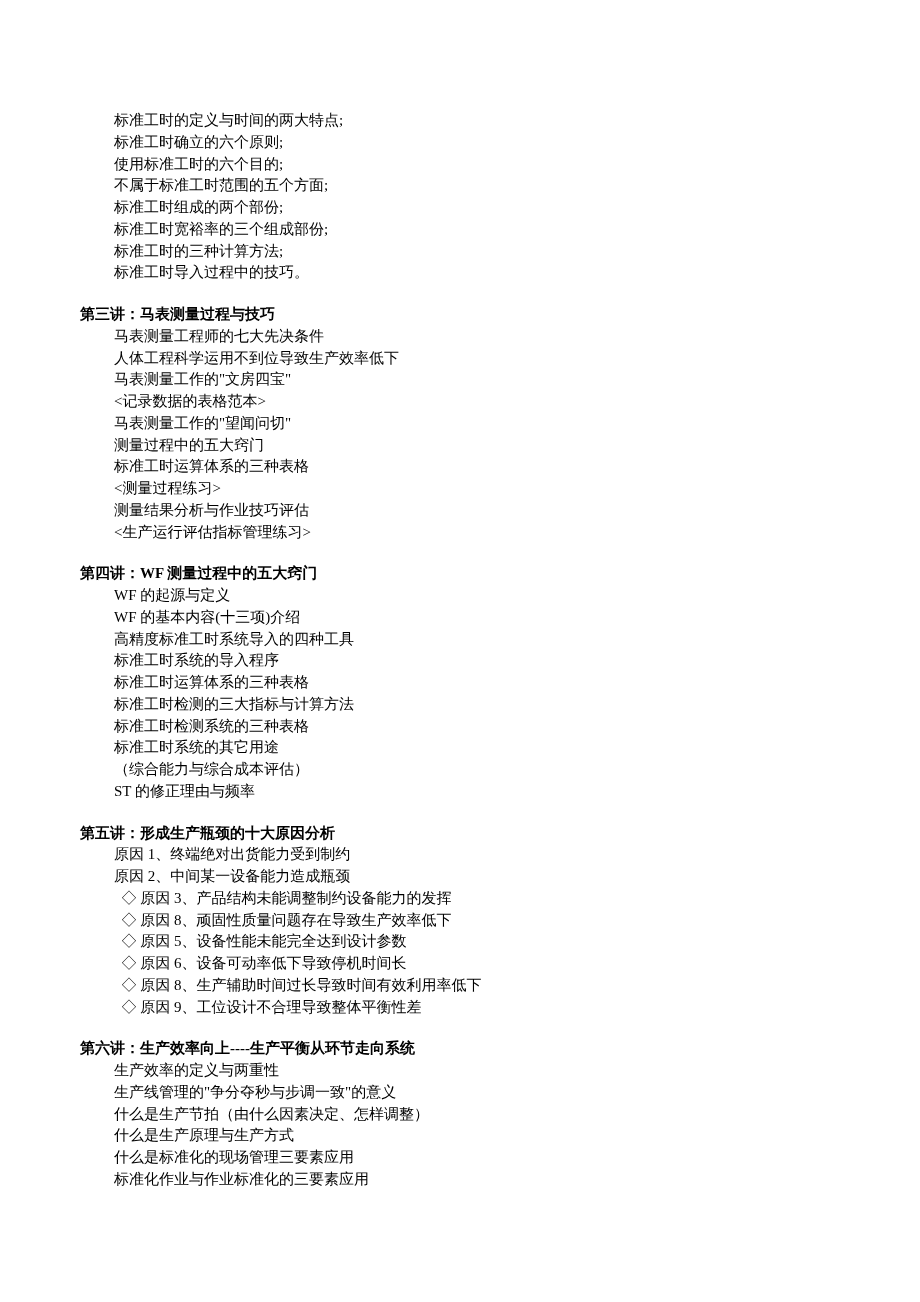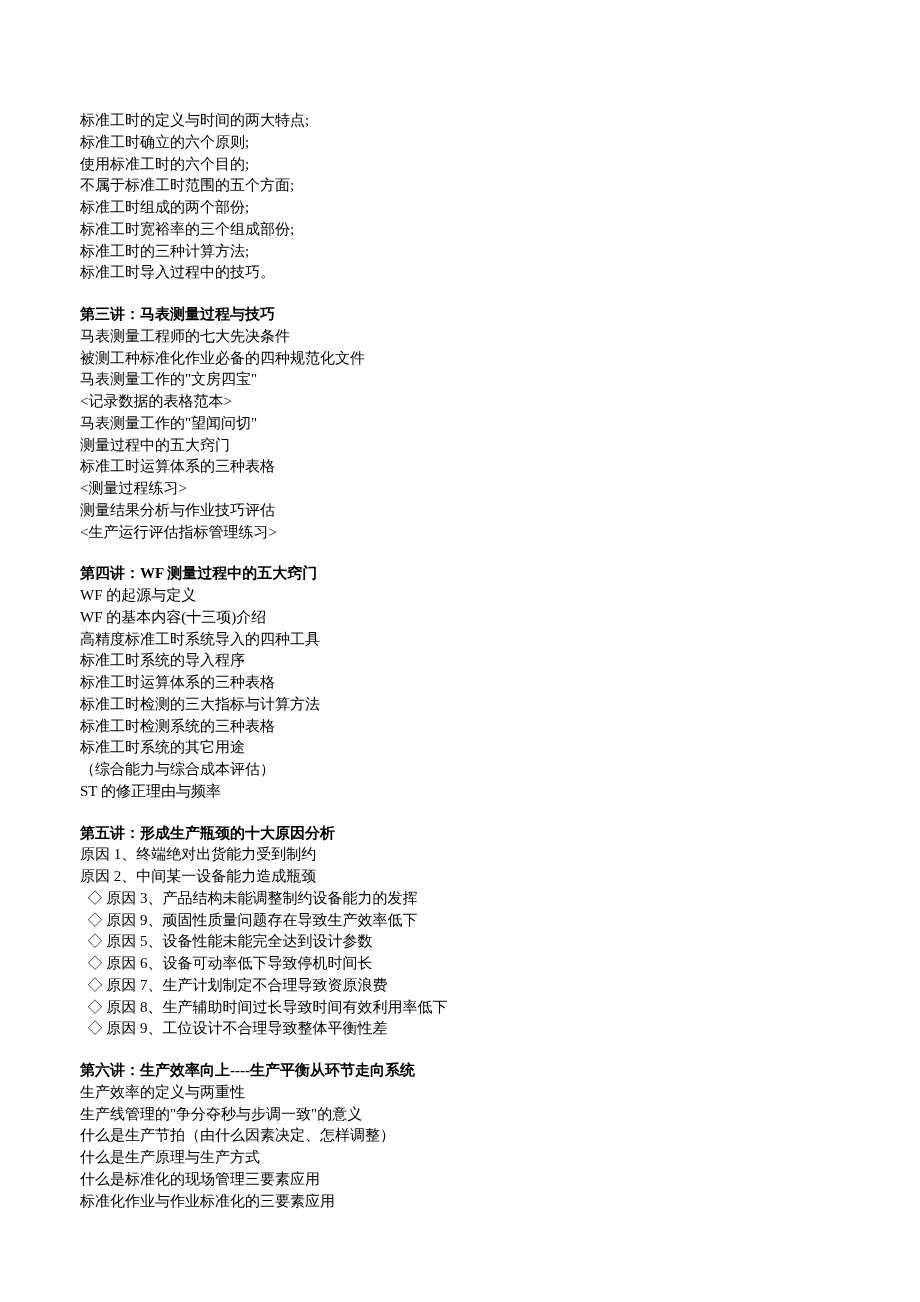--- a/index.html
+++ b/index.html
@@ -14,40 +14,41 @@
     box-sizing: border-box;
   }
   .section {
     margin-bottom: 20px;
   }
   .heading {
     font-weight: bold;
   }
   .line {
     white-space: pre-wrap;
+    margin-left: 34px;
   }
 </style>
 </head>
 <body>
 
 <div class="section">
   <div class="line">标准工时的定义与时间的两大特点;</div>
   <div class="line">标准工时确立的六个原则;</div>
   <div class="line">使用标准工时的六个目的;</div>
   <div class="line">不属于标准工时范围的五个方面;</div>
   <div class="line">标准工时组成的两个部份;</div>
   <div class="line">标准工时宽裕率的三个组成部份;</div>
   <div class="line">标准工时的三种计算方法;</div>
   <div class="line">标准工时导入过程中的技巧。</div>
 </div>
 
 <div class="section">
   <div class="heading">第三讲：马表测量过程与技巧</div>
   <div class="line">马表测量工程师的七大先决条件</div>
-  <div class="line">被测工种标准化作业必备的四种规范化文件</div>
+  <div class="line">人体工程科学运用不到位导致生产效率低下</div>
   <div class="line">马表测量工作的"文房四宝"</div>
   <div class="line">&lt;记录数据的表格范本&gt;</div>
   <div class="line">马表测量工作的"望闻问切"</div>
   <div class="line">测量过程中的五大窍门</div>
   <div class="line">标准工时运算体系的三种表格</div>
   <div class="line">&lt;测量过程练习&gt;</div>
   <div class="line">测量结果分析与作业技巧评估</div>
   <div class="line">&lt;生产运行评估指标管理练习&gt;</div>
 </div>
 
@@ -63,24 +64,23 @@
   <div class="line">标准工时系统的其它用途</div>
   <div class="line">（综合能力与综合成本评估）</div>
   <div class="line">ST 的修正理由与频率</div>
 </div>
 
 <div class="section">
   <div class="heading">第五讲：形成生产瓶颈的十大原因分析</div>
   <div class="line">原因 1、终端绝对出货能力受到制约</div>
   <div class="line">原因 2、中间某一设备能力造成瓶颈</div>
   <div class="line">  ◇ 原因 3、产品结构未能调整制约设备能力的发挥</div>
-  <div class="line">  ◇ 原因 9、顽固性质量问题存在导致生产效率低下</div>
+  <div class="line">  ◇ 原因 8、顽固性质量问题存在导致生产效率低下</div>
   <div class="line">  ◇ 原因 5、设备性能未能完全达到设计参数</div>
   <div class="line">  ◇ 原因 6、设备可动率低下导致停机时间长</div>
-  <div class="line">  ◇ 原因 7、生产计划制定不合理导致资原浪费</div>
   <div class="line">  ◇ 原因 8、生产辅助时间过长导致时间有效利用率低下</div>
   <div class="line">  ◇ 原因 9、工位设计不合理导致整体平衡性差</div>
 </div>
 
 <div class="section">
   <div class="heading">第六讲：生产效率向上----生产平衡从环节走向系统</div>
   <div class="line">生产效率的定义与两重性</div>
   <div class="line">生产线管理的"争分夺秒与步调一致"的意义</div>
   <div class="line">什么是生产节拍（由什么因素决定、怎样调整）</div>
   <div class="line">什么是生产原理与生产方式</div>

